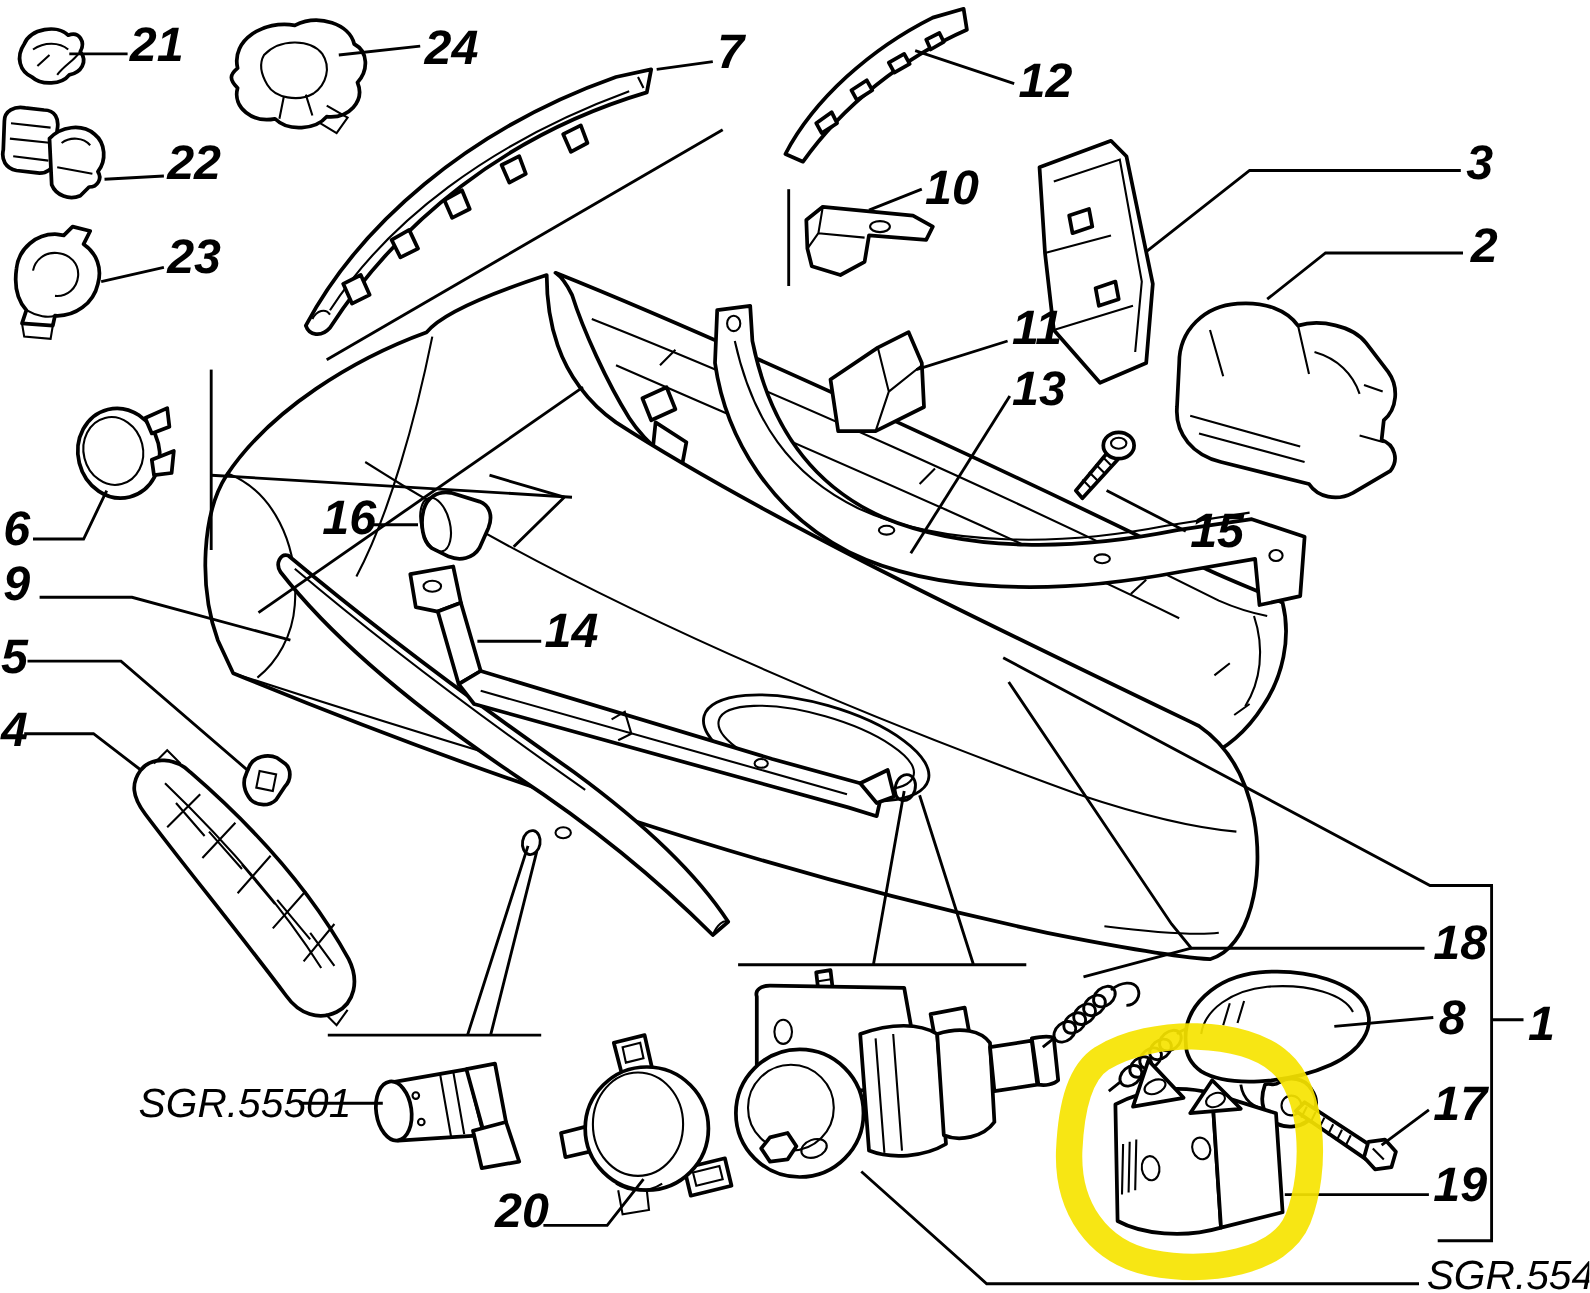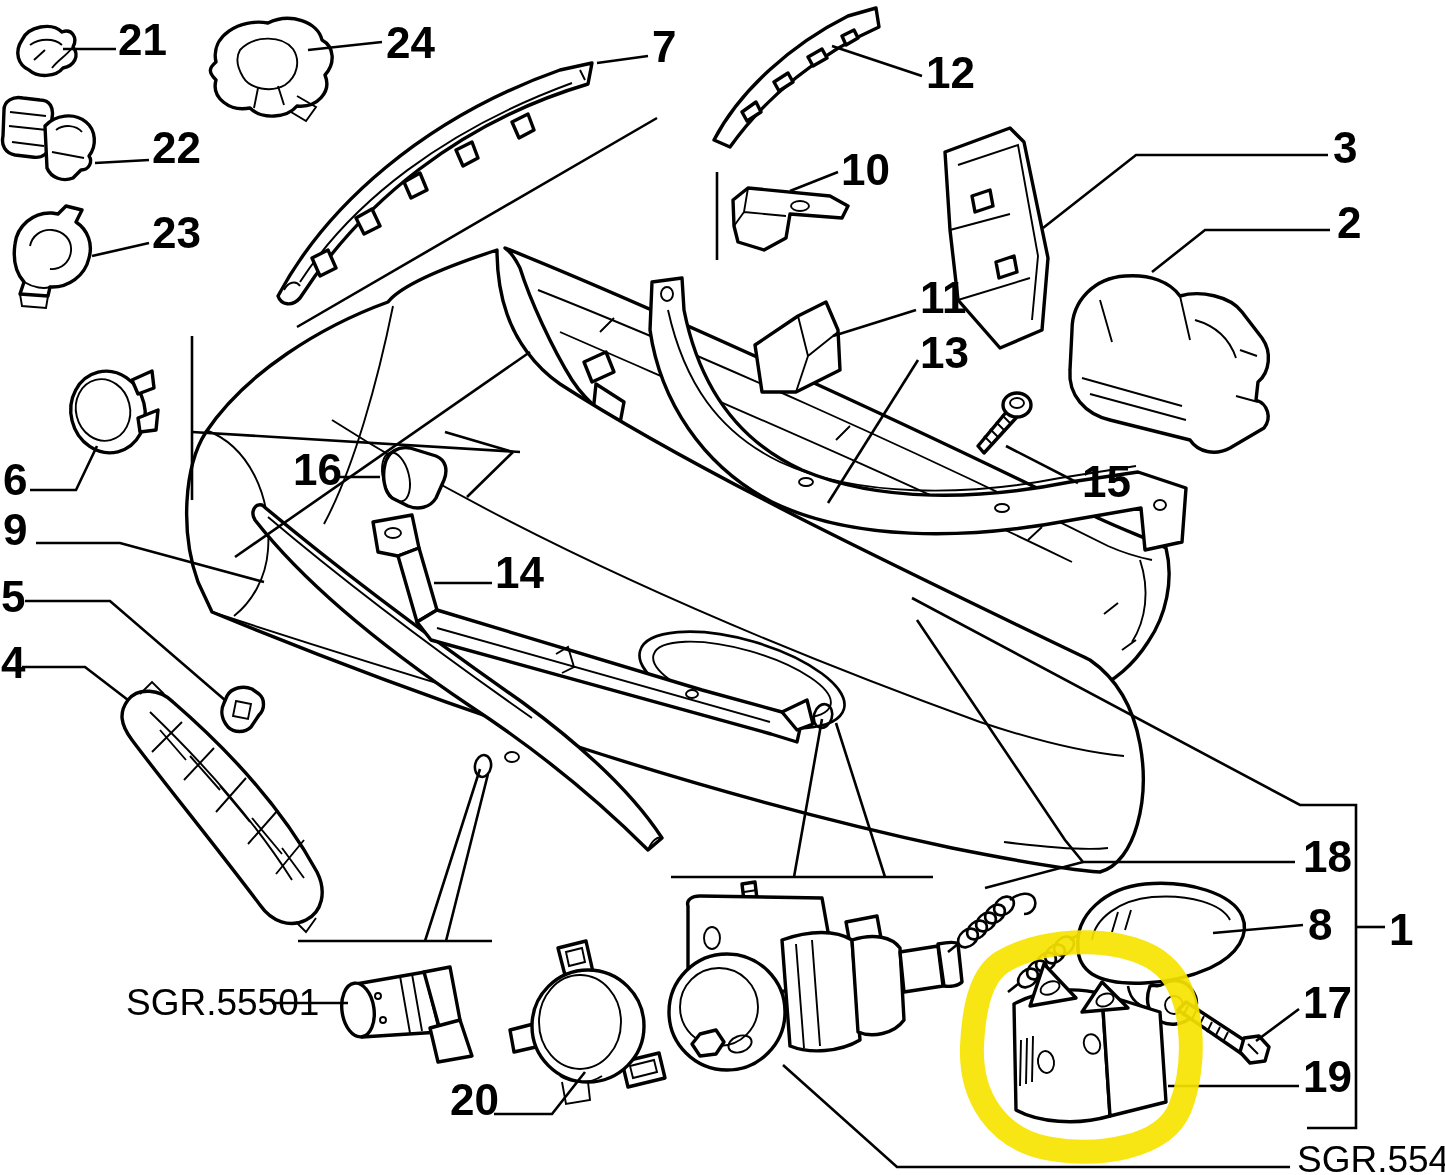--- a/index.html
+++ b/index.html
@@ -1,16 +1,16 @@
 <!DOCTYPE html>
 <html><head>
 <meta charset="utf-8">
 <style>
   html,body{margin:0;padding:0;background:#ffffff;}
-  .stage{width:1445px;height:1175px;position:relative;background:#fff;overflow:hidden;}
+  .stage{width:1445px;height:1175px;position:relative;background:#fff;overflow:hidden;font-style:italic;}
   svg{display:block;}
   text{font-family:"Liberation Sans", sans-serif;fill:#000;}
   .num{font-size:44px;font-weight:bold;}
   .sgr{font-size:37px;font-weight:normal;}
   .ln{fill:none;stroke:#000;stroke-width:2.6;}
   .part{fill:#ffffff;stroke:#000;stroke-width:3.4;stroke-linejoin:round;}
   .thin{fill:none;stroke:#000;stroke-width:1.9;}
   .med{fill:none;stroke:#000;stroke-width:2.6;}
 </style>
 </head>

